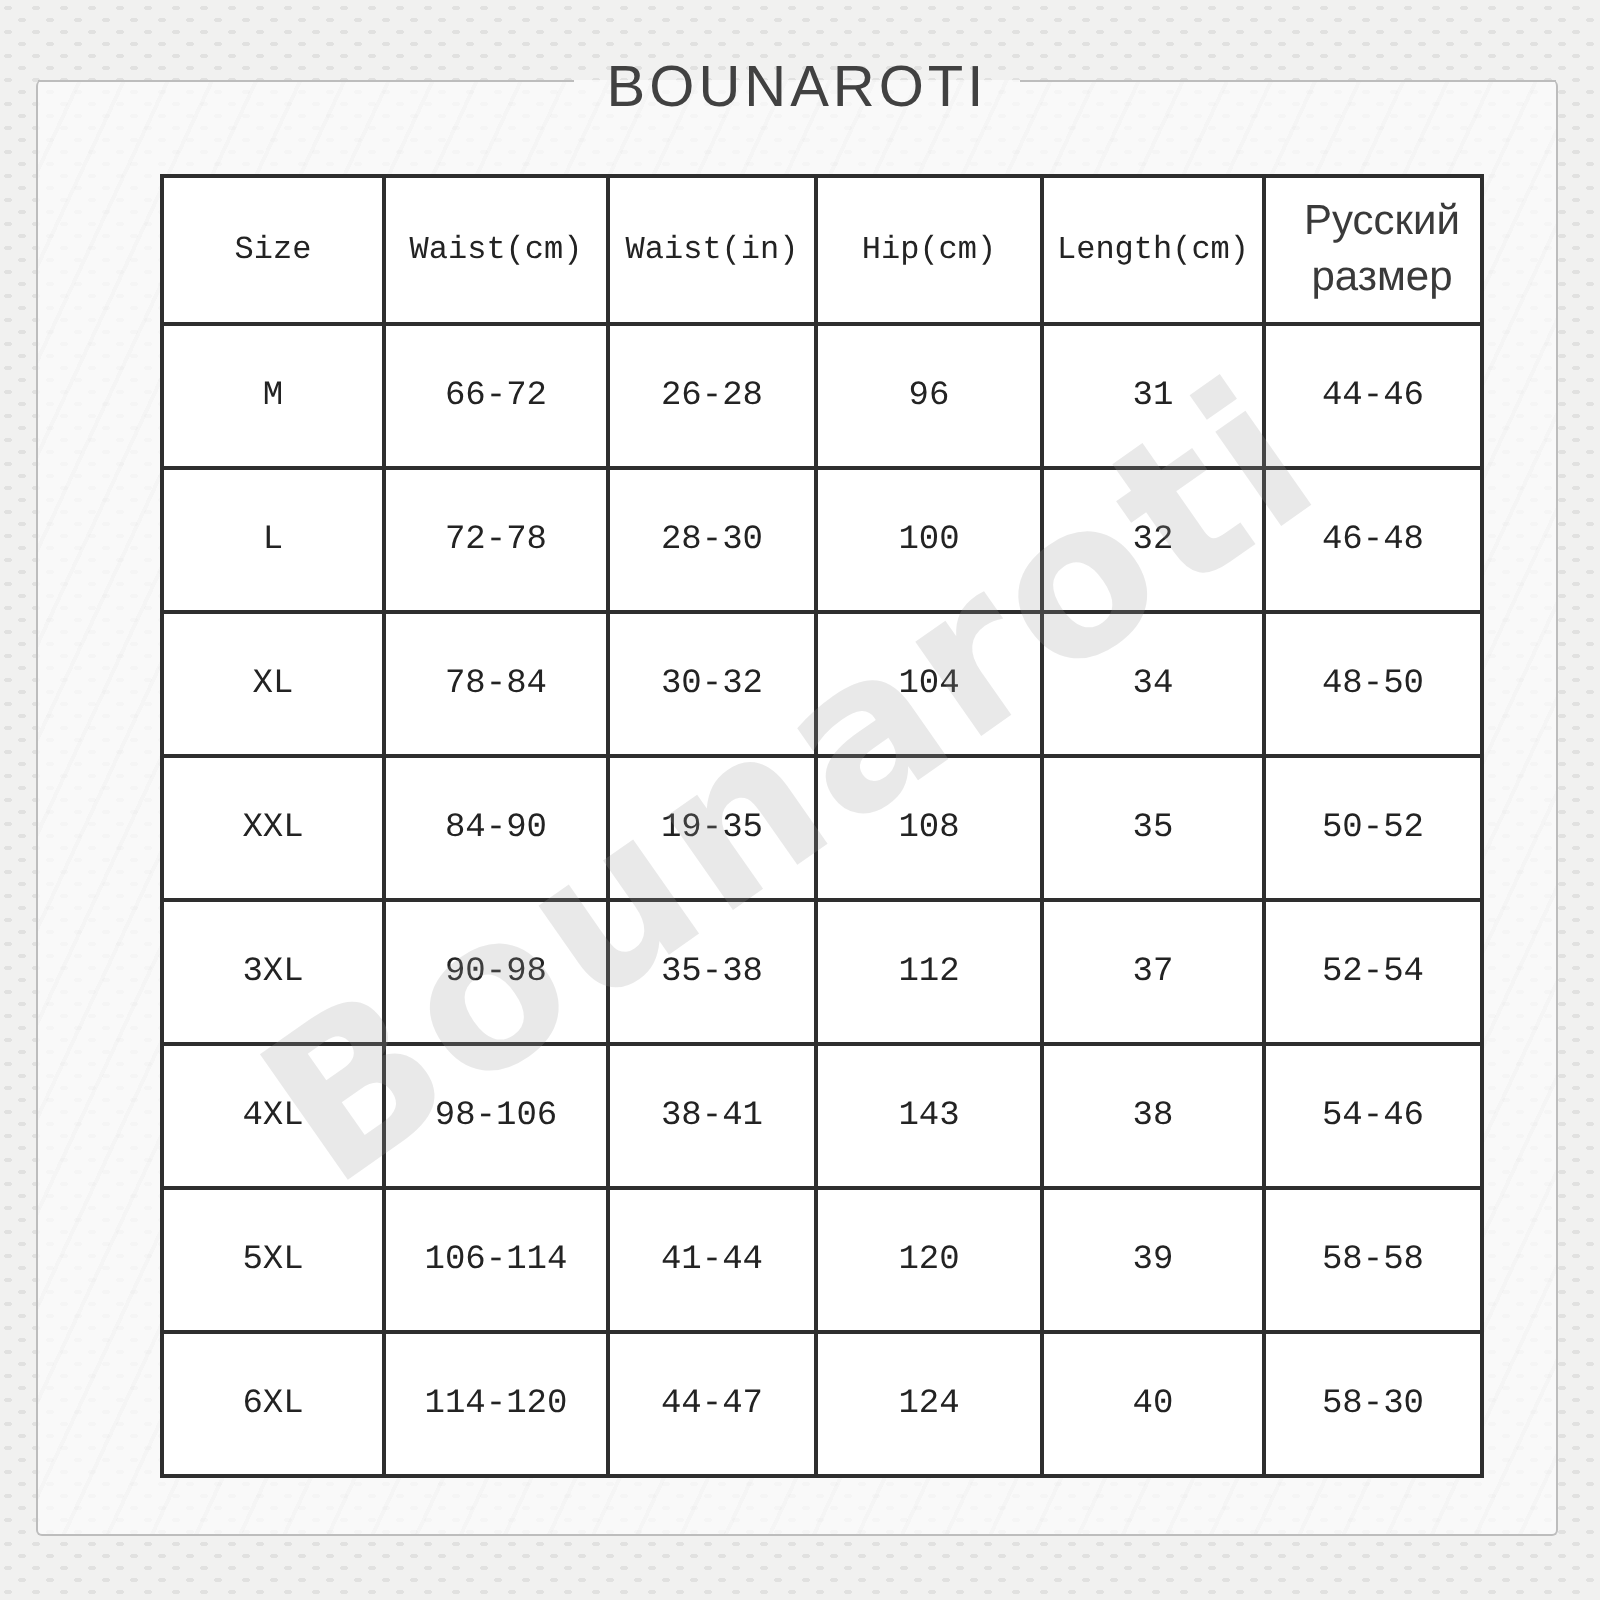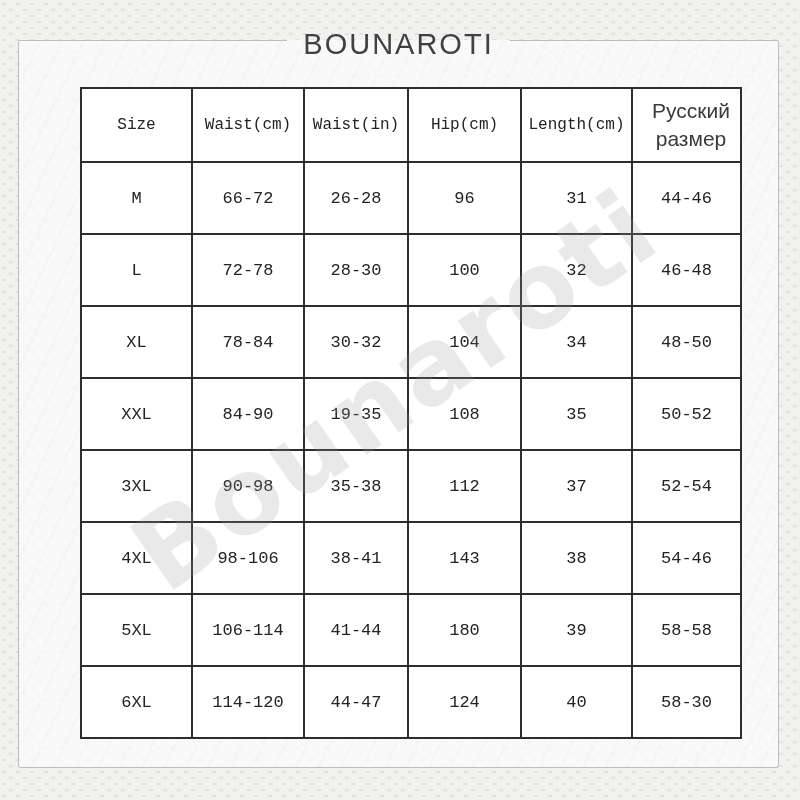--- a/index.html
+++ b/index.html
@@ -198,21 +198,21 @@
         <td>98-106</td>
         <td>38-41</td>
         <td>143</td>
         <td>38</td>
         <td>54-46</td>
       </tr>
       <tr>
         <td>5XL</td>
         <td>106-114</td>
         <td>41-44</td>
-        <td>180</td>
+        <td>120</td>
         <td>39</td>
         <td>58-58</td>
       </tr>
       <tr>
         <td>6XL</td>
         <td>114-120</td>
         <td>44-47</td>
         <td>124</td>
         <td>40</td>
         <td>58-30</td>

